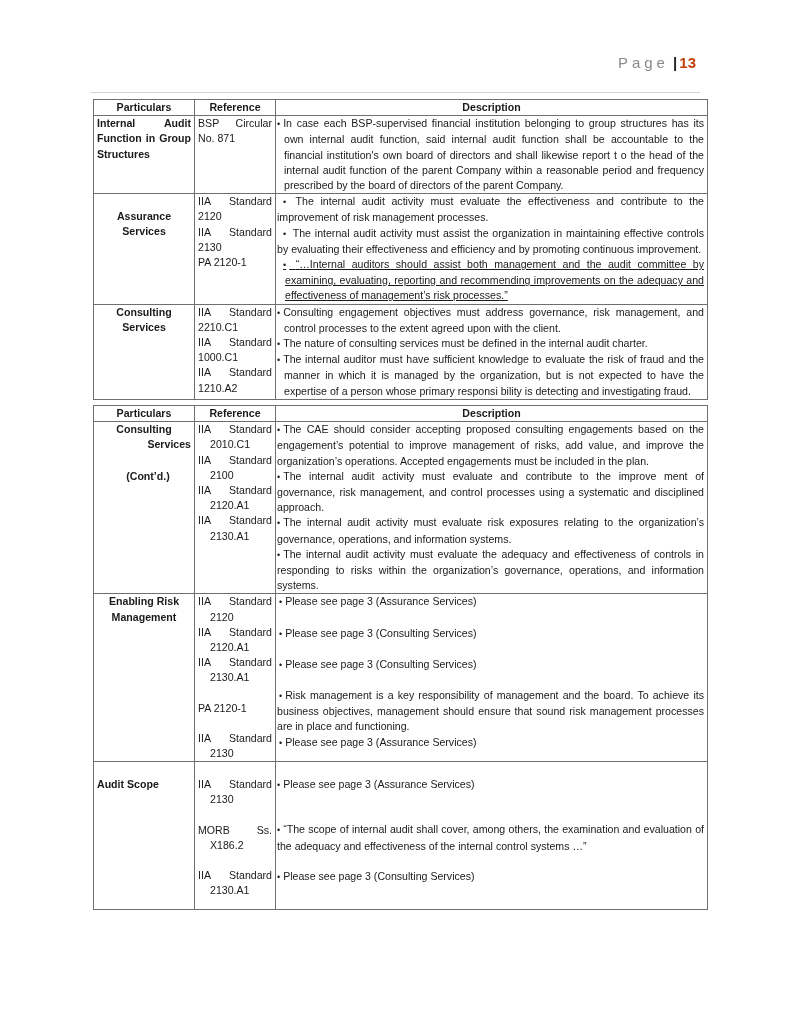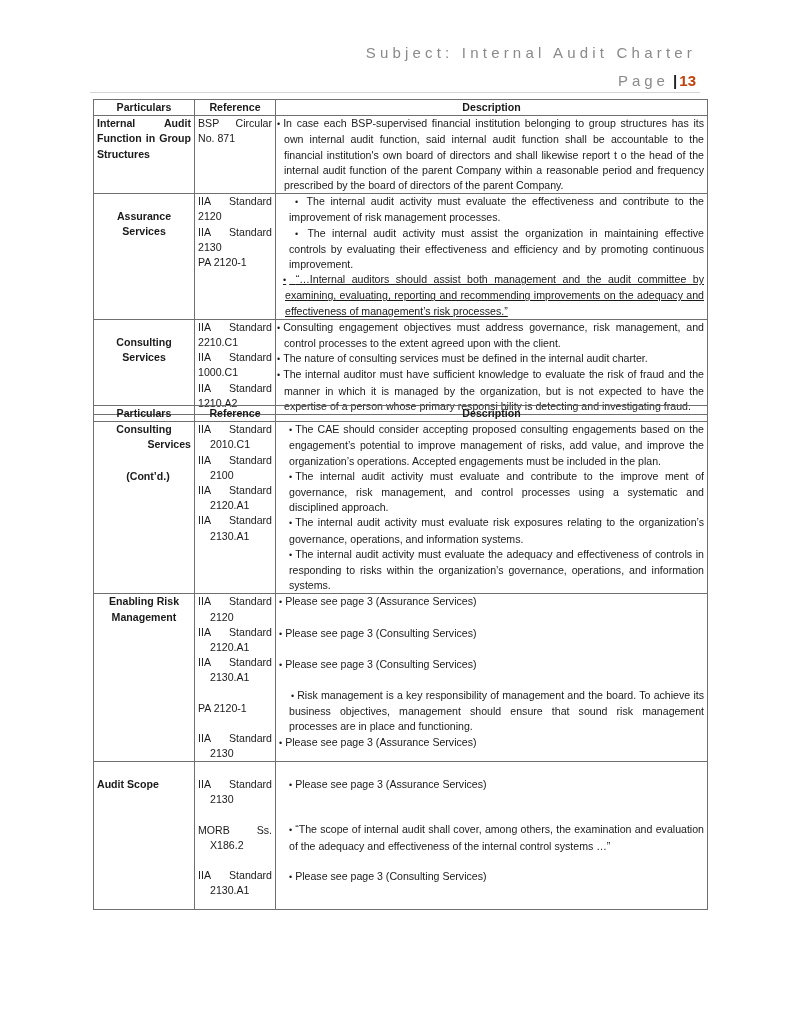--- a/index.html
+++ b/index.html
@@ -22,29 +22,28 @@
 
   .part { font-weight: bold; }
   .part.center { text-align: center; }
   .part.justify { text-align: justify; text-align-last: left; }
   .ref { text-align: justify; }
   .ref .item { display: block; }
   .ref .indent { padding-left: 12px; display: block; }
   .desc { text-align: justify; padding-left: 1px !important; padding-right: 3px !important; margin-left: 32px; }
   .bullet { display: block; }
   .bullet.hang { padding-left: 7px; text-indent: -7px; }
-  .bullet.flush { padding-left: 12px; }
+  .bullet.flush { padding-left: 0; }
   .gap { display: block; height: 15px; }
   .b { font-size: 9px; margin-right: 3px; }
 </style>
 </head>
 <body>
 
 <div class="page-header">
-  <div class="subject">Subject: Internal Audit Charter</div>
   <div class="page-line">
     <span class="page-word">Page</span>
     <span class="page-sep">|</span><span class="page-num">13</span>
   </div>
 </div>
 <div class="header-rule"></div>
 
 <table class="doc" style="top:99px;">
   <colgroup>
       <col class="c1">
@@ -81,21 +80,21 @@
       <span class="item">PA 2120-1</span>
     </td>
     <td class="desc">
       <span class="bullet flush" style="text-indent:6px;"><span class="b">•</span> <span>The internal audit activity must evaluate the effectiveness and contribute to the improvement of risk management processes.</span></span>
       <span class="bullet flush" style="text-indent:6px;"><span class="b">•</span> <span>The internal audit activity must assist the organization in maintaining effective controls by evaluating their effectiveness and efficiency and by  promoting continuous improvement.</span></span>
       <span class="bullet" style="padding-left:8px;text-indent:-2px;text-decoration:underline;"><span class="b">•</span> <span>“…Internal auditors should assist both management and the audit committee by examining, evaluating, reporting and recommending improvements on the adequacy and effectiveness of management’s risk processes.”</span></span>
     </td>
   </tr>
 
   <tr style="height:92px;">
-    <td class="part center" style="padding-top:15px;padding-left:12px;padding-right:12px;">
+    <td class="part center" style="padding-left:12px;padding-right:12px;">
       <span>Consulting Services</span>
     </td>
     <td class="ref">
       <span class="item" style="text-align-last:justify;">IIA Standard</span>
       <span class="item">2210.C1</span>
       <span class="item" style="text-align-last:justify;">IIA Standard</span>
       <span class="item">1000.C1</span>
       <span class="item" style="text-align-last:justify;">IIA Standard</span>
       <span class="item">1210.A2</span>
     </td>

